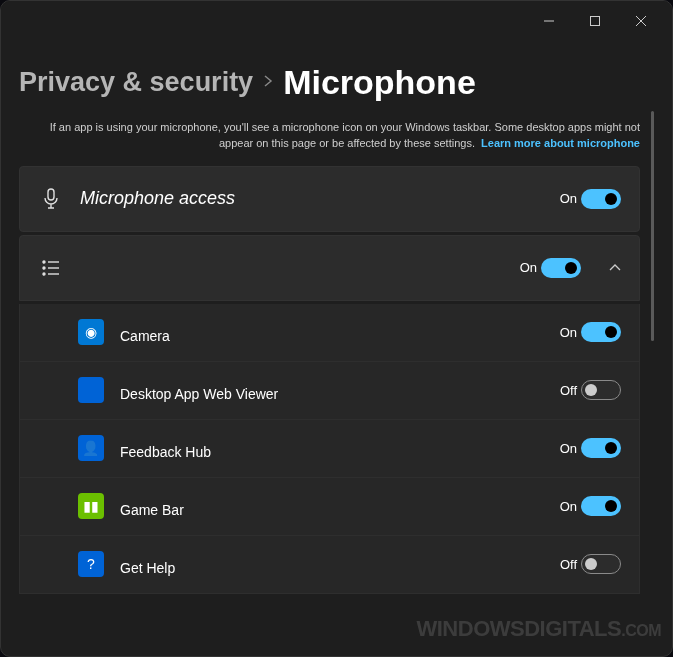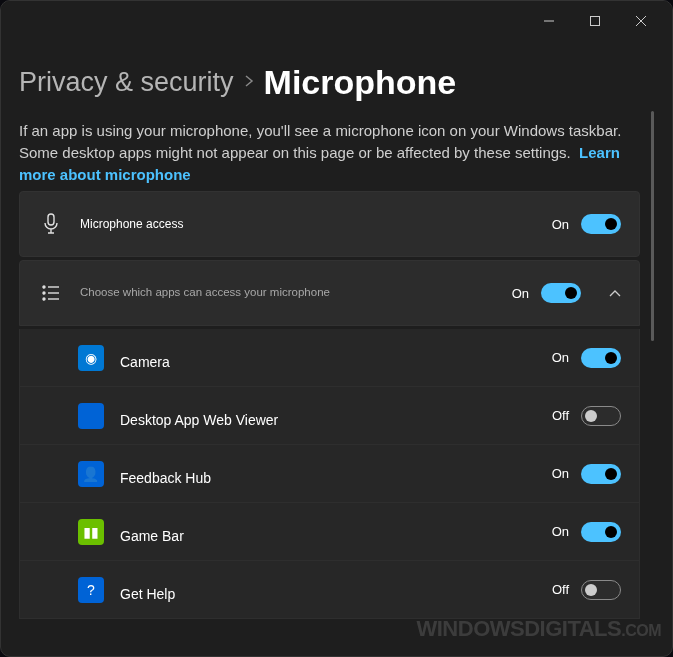--- a/index.html
+++ b/index.html
@@ -66,37 +66,38 @@
     }
     .breadcrumb {
       display: flex;
       align-items: center;
       gap: 10px;
       margin-bottom: 18px;
       margin-top: 12px;
     }
     .breadcrumb-parent {
       font-size: 27px;
-      font-weight: 400;
+      font-weight: 700;
       color: #b5b5b5;
     }
     .breadcrumb-chevron {
       color: #888;
       font-size: 16px;
     }
     .breadcrumb-current {
       font-size: 34px;
       font-weight: 600;
       color: #ffffff;
     }
     .description {
       color: #cfcfcf;
-      font-size: 15px;
+      font-size: 11px;
       line-height: 1.45;
-      margin-bottom: 6px;
+      margin-bottom: 14px;
+      text-align: right;
     }
     .link {
       color: #4cc2ff;
       text-decoration: none;
       font-weight: 600;
     }
     .settings-list {
       display: flex;
       flex-direction: column;
       gap: 3px;
@@ -124,32 +125,33 @@
       flex-shrink: 0;
     }
     .setting-text {
       flex: 1;
       display: flex;
       flex-direction: column;
       gap: 2px;
     }
     .setting-title {
       color: #ffffff;
-      font-size: 12px;
+      font-size: 18px;
       font-weight: 400;
+      font-style: italic;
     }
     .setting-subtitle {
       color: #a8a8a8;
       font-size: 11.5px;
       line-height: 1.35;
     }
     .toggle-wrap {
       display: flex;
       align-items: center;
-      gap: 12px;
+      gap: 4px;
       flex-shrink: 0;
     }
     .toggle-label {
       color: #ffffff;
       font-size: 13px;
     }
     .toggle {
       width: 40px;
       height: 20px;
       border-radius: 10px;
@@ -292,21 +294,20 @@
             <svg width="20" height="18" viewBox="0 0 20 18" fill="none" stroke="#e0e0e0" stroke-width="1.4">
               <circle cx="3" cy="3" r="1" fill="#e0e0e0"></circle>
                 <path d="M7 3h11"></path>
               <circle cx="3" cy="9" r="1" fill="#e0e0e0"></circle>
                 <path d="M7 9h11"></path>
               <circle cx="3" cy="15" r="1" fill="#e0e0e0"></circle>
                 <path d="M7 15h11"></path>
             </svg>
           </div>
           <div class="setting-text">
-            <div class="setting-subtitle">Choose which apps can access your microphone</div>
           </div>
           <div class="toggle-wrap">
             <span class="toggle-label">On</span>
             <div class="toggle on">
                 <div class="toggle-thumb"></div>
               </div>
           </div>
           <span class="expand-chevron">
             <svg width="12" height="8" viewBox="0 0 12 8">
                 <path d="M1 6l5-5 5 5" fill="none" stroke="#ccc" stroke-width="1.3"></path>

